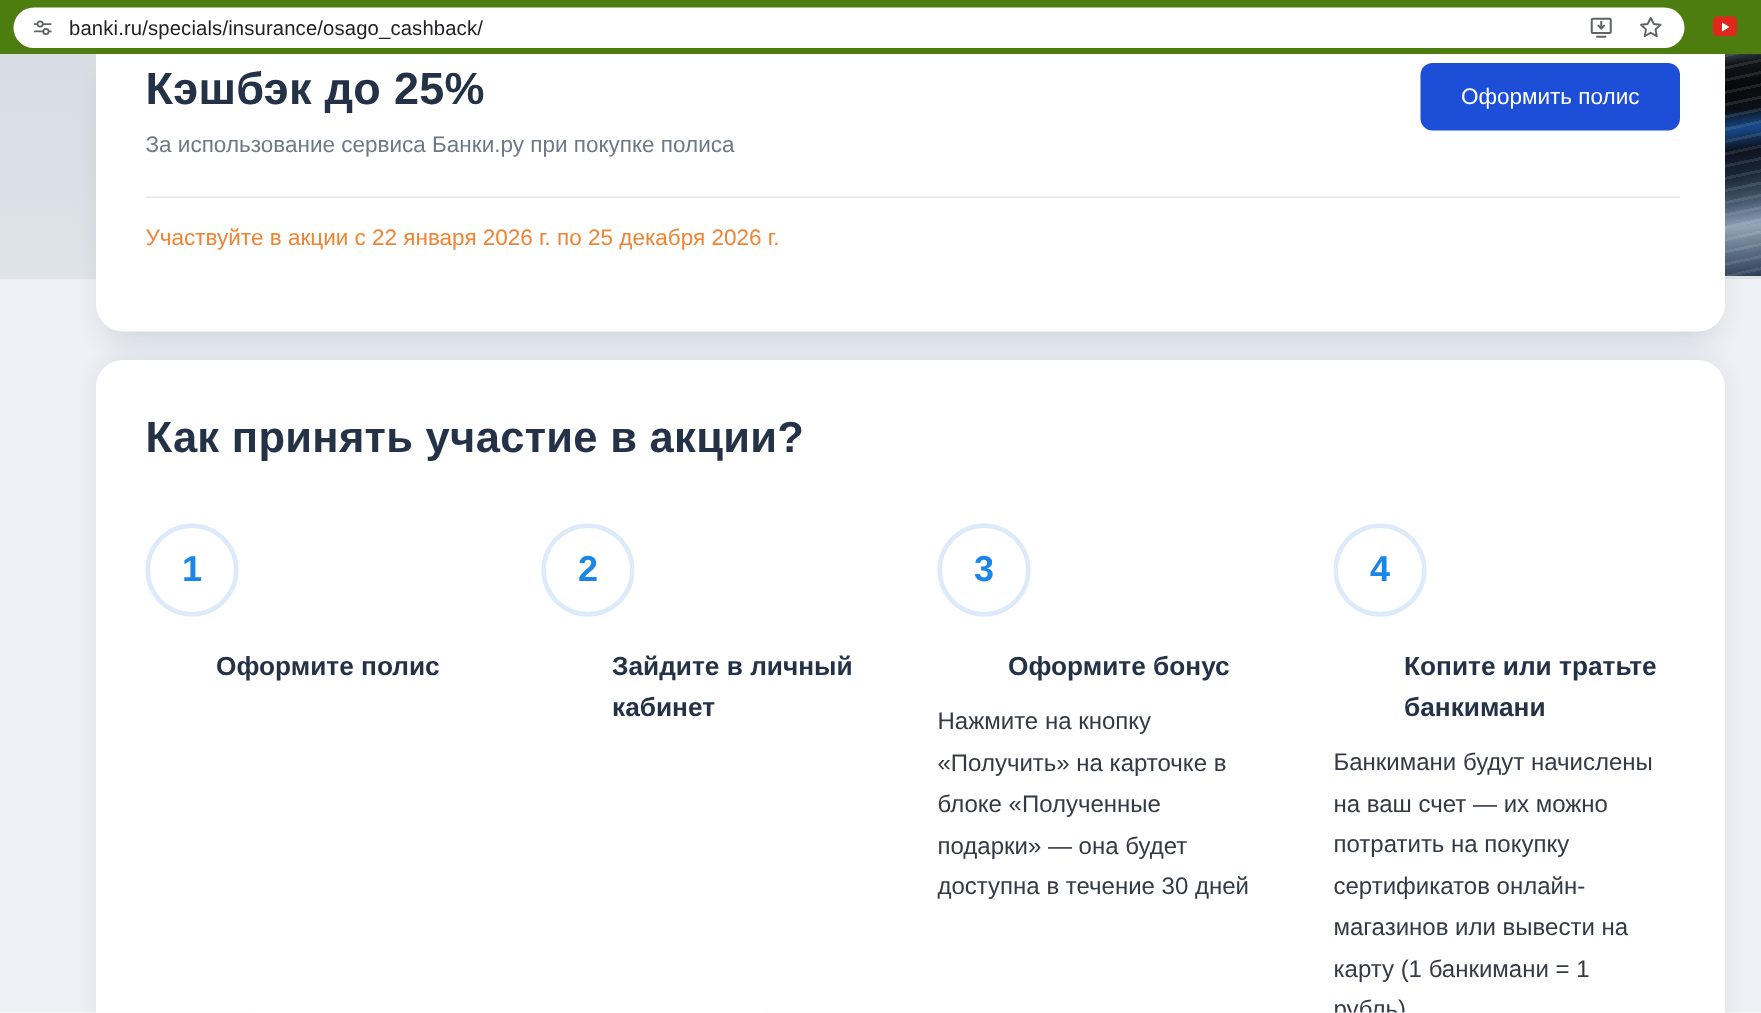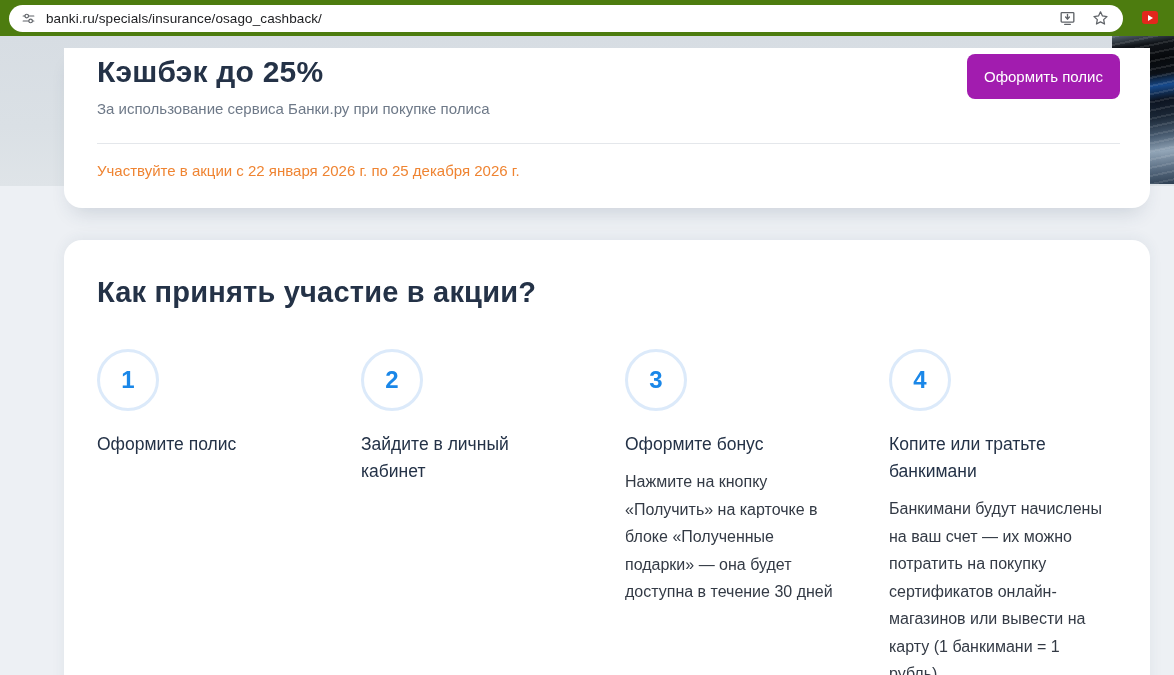--- a/index.html
+++ b/index.html
@@ -56,21 +56,21 @@
         #55636f 0%, #11151a 8%, #07090c 18%, #0c1118 28%,
         #174a8c 36%, #0c1320 45%, #1b2736 56%, #4a5d72 68%,
         #93a6b8 78%, #56697e 90%, #2e3f52 100%);
   }
 
   
   .card {
     position:absolute; left:64px; width:1086px; background:#ffffff; z-index:10;
   }
   .card1 {
-    top:48px; height:160px;
+    top:36px; height:185px;
     border-radius:0 0 18px 18px;
     box-shadow:0 12px 20px -8px rgba(45,65,95,.18);
   }
   .card2 {
     top:240px; height:506px;
     border-radius:18px 18px 0 0;
     box-shadow:0 -2px 14px rgba(45,65,95,.07);
     padding:33px 48px 0 33px;
   }
 
@@ -78,22 +78,22 @@
   .card1 h1 {
     position:absolute; left:33px; top:7px;
     font-size:30px; font-weight:700; color:#243247; letter-spacing:.2px;
   }
   .card1 .subtitle {
     position:absolute; left:33px; top:52px;
     font-size:15px; color:#6e7988;
   }
   .cta {
     position:absolute; right:30px; top:6px; height:45px;
-    padding:0 17px; border:none; border-radius:8px;
-    background:#a21caf; color:#ffffff;
+    padding:0 27px; border:none; border-radius:8px;
+    background:#1d4ed8; color:#ffffff;
     font-family:"Liberation Sans", sans-serif;
     font-size:15px; font-weight:500; cursor:pointer;
   }
   .divider {
     position:absolute; left:33px; right:30px; top:95px;
     height:1px; background:#e4e7eb;
   }
   .promo {
     position:absolute; left:33px; top:114px;
     font-size:15px; color:#ef8432;
@@ -106,22 +106,22 @@
   }
   .steps { display:flex; gap:48px; margin-top:40px; }
   .step  { flex:0 0 216px; width:216px; }
   .circle {
     width:62px; height:62px; border:3px solid #dceafa; border-radius:50%;
     display:flex; align-items:center; justify-content:center;
     margin-bottom:20px;
   }
   .circle span { font-size:24px; font-weight:700; color:#1a87e8; }
   .step h3 {
-    font-size:17.5px; font-weight:400; color:#243247;
-    line-height:1.55; margin-bottom:10px;
+    font-size:17.5px; font-weight:700; color:#243247;
+    line-height:1.55; margin-bottom:10px;margin-left:47px;
   }
   .step p { font-size:16px; line-height:1.72; color:#333a45; }
 </style>
 </head>
 <body>
 
 <div class="toolbar">
   <div class="omnibox">
     <span class="tune">
       <svg viewBox="0 0 24 24" width="17" height="17" fill="none" stroke="#5f6368" stroke-width="1.7" stroke-linecap="round">

